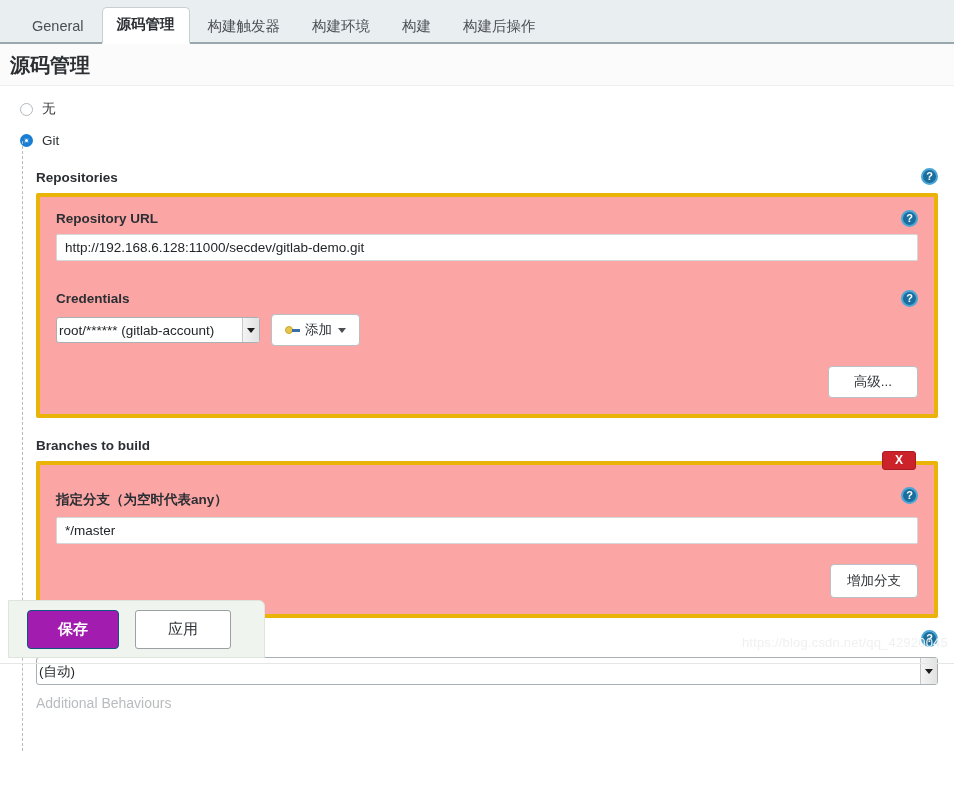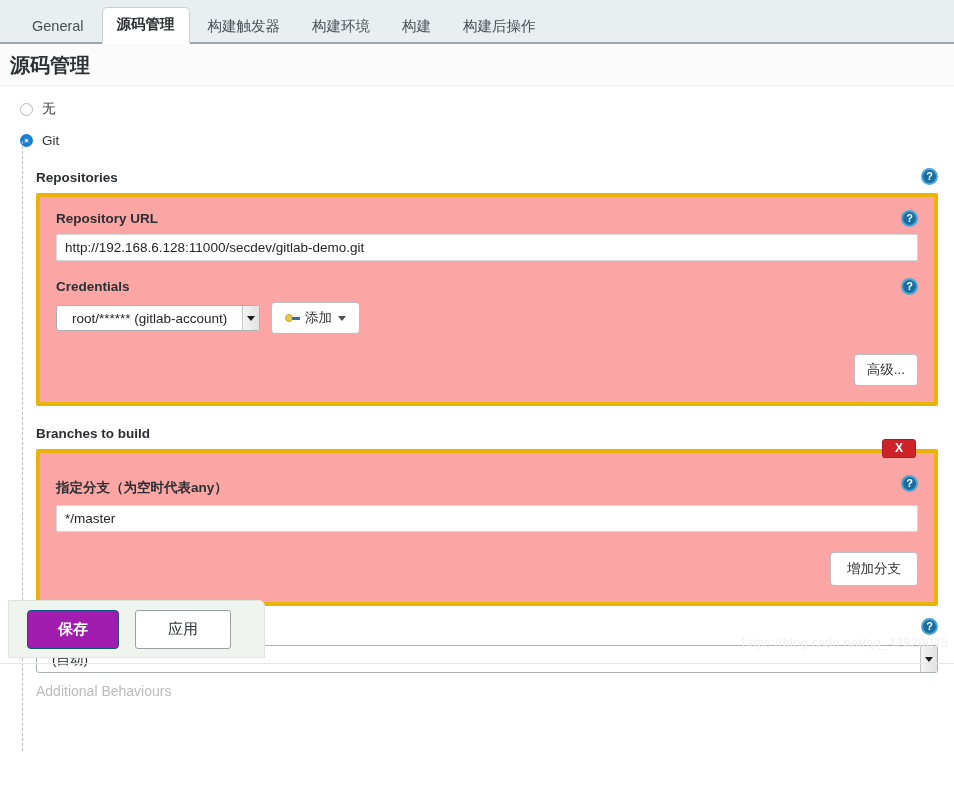--- a/index.html
+++ b/index.html
@@ -173,21 +173,21 @@
     border-left: 4px solid transparent;
     border-right: 4px solid transparent;
     border-top: 5px solid #4a4f54;
   }
 
   
   .select-wrap { position: relative; display: inline-block; }
   .select {
     appearance: none; -webkit-appearance: none;
     height: 26px;
-    padding: 2px 22px 2px 15px;
+    padding: 2px 22px 2px 2px;
     font-family: "Liberation Sans", sans-serif;
     font-size: 13.5px;
     color: #232629;
     background: #ffffff;
     border: 1px solid #a9b0b4;
     border-radius: 3px;
     outline: none;
   }
   .select-arrow {
     position: absolute;
@@ -310,21 +310,21 @@
     </div>
 
     <div class="panel">
 
       <div class="field-label">
         <span>Repository URL</span>
         <span class="help" style="right:0; top:-1px;">?</span>
       </div>
       <input class="text-input" type="text" value="http://192.168.6.128:11000/secdev/gitlab-demo.git" style="">
 
-      <div class="field-label" style="margin-top:18px;">
+      <div class="field-label" style="margin-top:30px;">
         <span>Credentials</span>
         <span class="help" style="right:0; top:-1px;">?</span>
       </div>
       <div style="display:flex; align-items:center; gap:11px;">
         <div class="select-wrap">
           <select class="select" style="width:204px;">
             <option>root/****** (gitlab-account)</option>
           </select>
           <span class="select-arrow"></span>
         </div>
@@ -332,21 +332,21 @@
           <span class="key-icon">
             <span class="bow"></span>
               <span class="shaft"></span>
           </span>
           <span>添加</span>
           <span class="caret"></span>
         </div>
       </div>
 
       <div class="row-right" style="margin-top:20px;">
-        <div class="btn" style="padding:6px 12px;">高级...</div>
+        <div class="btn" style="padding:6px 25px;">高级...</div>
       </div>
 
     </div>
   </div>
 
   <div class="outer-block" style="margin-top:14px;">
     <div class="block-title">
       <span>Branches to build</span>
     </div>
 

